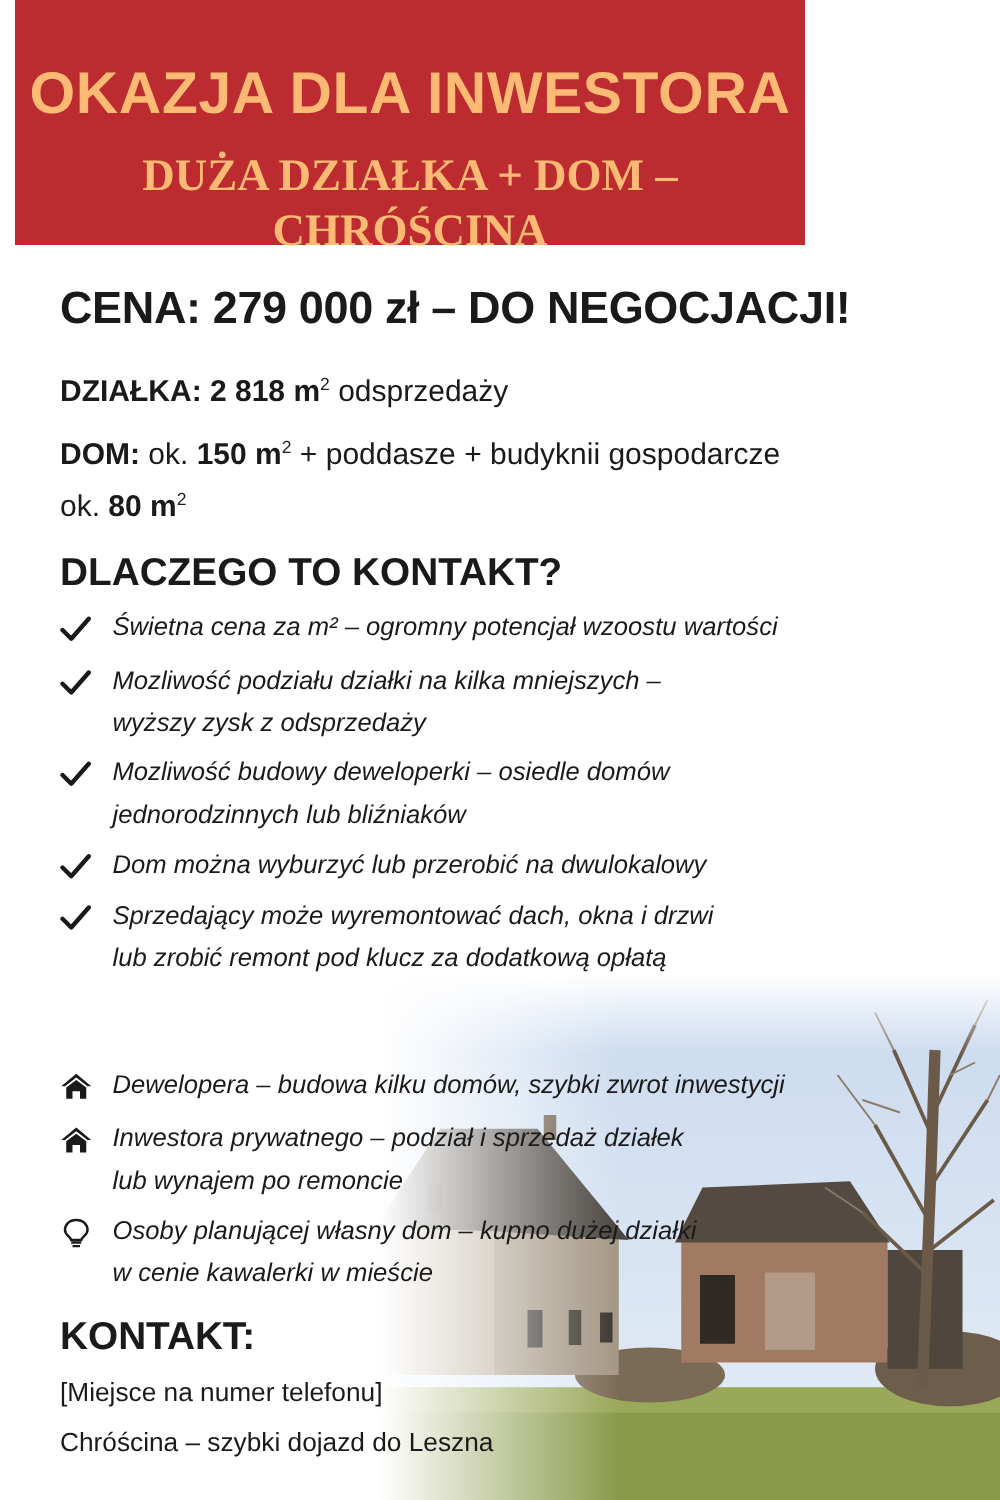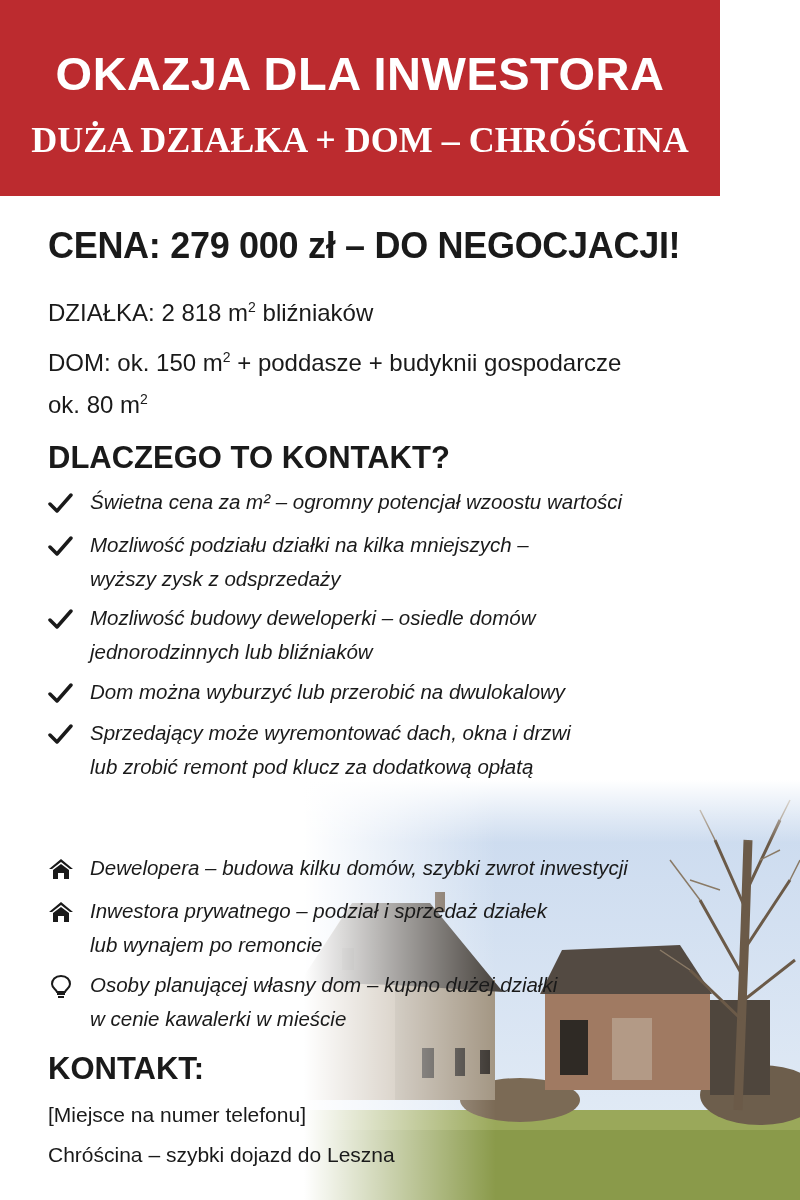--- a/index.html
+++ b/index.html
@@ -1,21 +1,21 @@
 <!DOCTYPE html>
 <html><head>
 <meta charset="utf-8">
 <style>
   * { margin: 0; padding: 0; box-sizing: border-box; }
   html, body { width: 800px; height: 1200px; overflow: hidden; background: #ffffff; }
   body { font-family: "Liberation Sans", "DejaVu Sans", sans-serif; color: #1a1a1a; position: relative; }
 
   .header {
-    position: absolute; left: 0; top: 0; width: 720px; height: 196px;
-    background: #bc2b2f; color: #ffffff; text-align: center;
+    position: absolute; left: 12px; top: 0; width: 632px; height: 196px;
+    background: #bc2b2f; color: #fdba74; text-align: center;
   }
   .header .t1 {
     position: absolute; left: 0; right: 0; top: 46px;
     font-size: 47px; font-weight: bold; letter-spacing: 0.5px; line-height: 56px;
   }
   .header .t2 {
     position: absolute; left: 0; right: 0; top: 118px;
     font-size: 36px; font-weight: bold; line-height: 44px; font-family: Liberation Serif, serif;
   }
 
@@ -23,21 +23,21 @@
   .scene { position: absolute; left: 0; top: 780px; width: 800px; height: 420px; overflow: hidden; }
   .scene svg { position: absolute; left: 0; top: 0; }
 
   .content { position: absolute; left: 0; top: 0; width: 732px; height: 1200px; }
 
   .price {
     position: absolute; left: 48px; top: 222px;
     font-size: 36px; font-weight: bold; line-height: 48px; white-space: nowrap; letter-spacing: -0.3px;
   }
   .spec { position: absolute; left: 48px; font-size: 24px; line-height: 34px; white-space: nowrap; }
-  .spec b { font-weight: normal; }
+  .spec b { font-weight: bold; }
   .spec sup { font-size: 14px; }
   .h2 {
     position: absolute; left: 48px; font-size: 31px; font-weight: bold; line-height: 42px; white-space: nowrap;
   }
   .list-item { position: absolute; left: 48px; font-size: 20.5px; line-height: 30px; }
   .list-item .ic { position: absolute; left: 0; top: 4px; width: 26px; height: 24px; }
   .list-item .txt { position: absolute; left: 42px; white-space: nowrap; font-style: italic; }
   .contact { position: absolute; left: 48px; font-size: 21px; line-height: 30px; white-space: nowrap; }
 </style>
 </head>
@@ -105,21 +105,21 @@
     <rect x="0" y="0" width="800" height="420" fill="url(#leftfade)"></rect>
     <rect x="0" y="0" width="800" height="420" fill="url(#topfade)"></rect>
   </svg>
 </div>
 
 <div class="content">
   <div class="price">CENA: 279 000 zł – DO NEGOCJACJI!</div>
 
   <div class="spec" style="top:290px;">
     <b>DZIAŁKA:</b>
-    <b>2 818 m</b><sup>2</sup><span> bliźniaków</span>
+    <b>2 818 m</b><sup>2</sup><span> odsprzedaży</span>
   </div>
   <div class="spec" style="top:340px;">
     <b>DOM:</b><span> ok. </span><b>150 m</b><sup>2</sup><span> + poddasze + budyknii gospodarcze</span>
   </div>
   <div class="spec" style="top:382px;">
     <span>ok. </span><b>80 m</b><sup>2</sup>
   </div>
 
   <div class="h2" style="top:437px;">DLACZEGO TO KONTAKT?</div>
 

